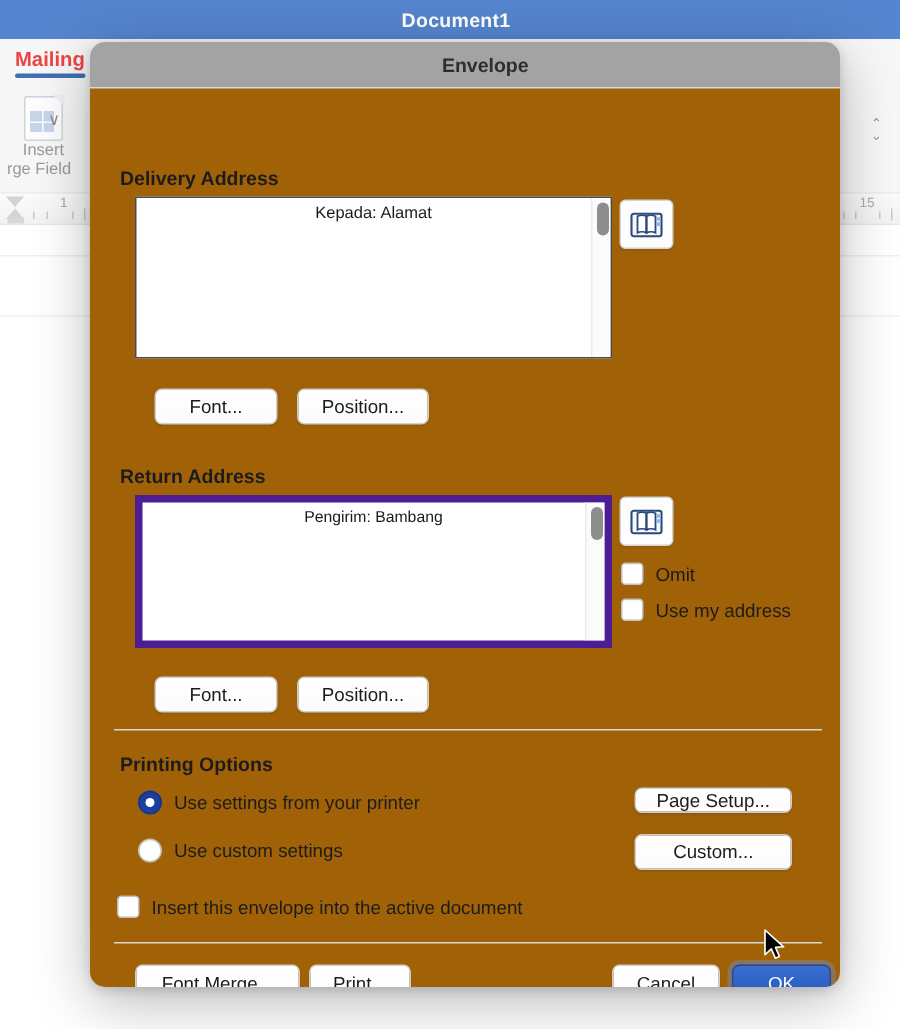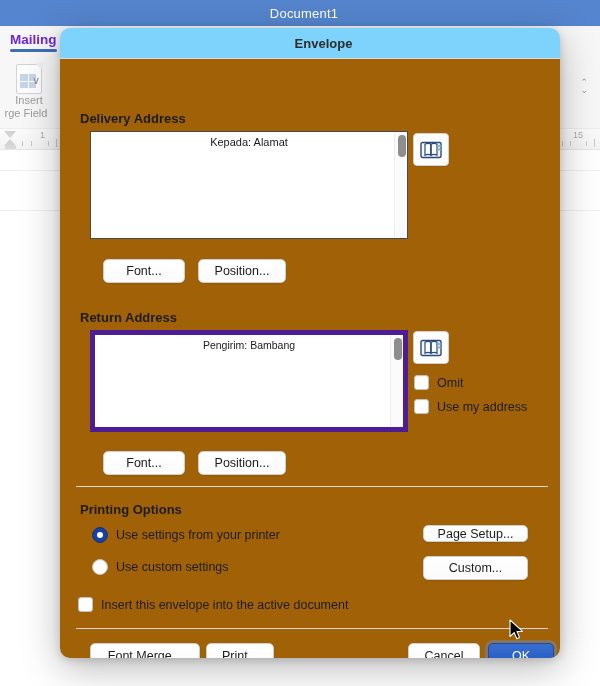--- a/index.html
+++ b/index.html
@@ -14,31 +14,31 @@
 
   
   #app-window { position: absolute; inset: 0; background: #ffffff; }
 
   #titlebar {
     position: absolute; top: 0; left: 0; width: 600px; height: 26px;
     background: #5585ce;
     display: flex; align-items: center; justify-content: center;
   }
   #titlebar .title {
-    color: #ffffff; font-size: 13px; font-weight: normal; letter-spacing: .2px; padding-left: 8px;
+    color: #ffffff; font-size: 13px; font-weight: bold; letter-spacing: .2px; padding-left: 8px;
   }
 
   #ribbon-area {
     position: absolute; top: 26px; left: 0; width: 600px; height: 120px;
     background: #f7f7f7;
     border-bottom: 1px solid #e2e2e2;
   }
   #tab-mailings {
     position: absolute; left: 10px; top: 6px;
-    font-size: 13.5px; font-weight: bold; color: #6d28d9;
+    font-size: 13.5px; font-weight: bold; color: #ef4444;
     padding-bottom: 5px;
   }
   #tab-mailings .tab-underline {
     position: absolute; left: 0; right: 0; bottom: 0; height: 3px;
     background: #3f6fb5; border-radius: 2px;
   }
 
   #insert-merge-field {
     position: absolute; left: 0px; top: 38px; width: 58px;
     display: flex; flex-direction: column; align-items: center;
@@ -108,21 +108,21 @@
   
   #dialog {
     position: absolute; left: 60px; top: 28px;
     width: 500px; height: 630px;
     background: #ececec;
     border-radius: 10px;
     box-shadow: 0 10px 38px rgba(0,0,0,.28), 0 2px 8px rgba(0,0,0,.16);
     overflow: hidden;
   }
   #dialog-titlebar {
-    height: 31px; background: #7dd3fc;
+    height: 31px; background: #a3a3a3;
     display: flex; align-items: center; justify-content: center;
     border-bottom: 1px solid #dcdcdc;
     padding-left: 27px;
   }
   #dialog-titlebar .dlg-title {
     font-size: 13px; font-weight: bold; color: #2d2d2d;
   }
   #dialog-body {
     position: relative; height: 599px; background: #a16207; text-align: center;
   }

